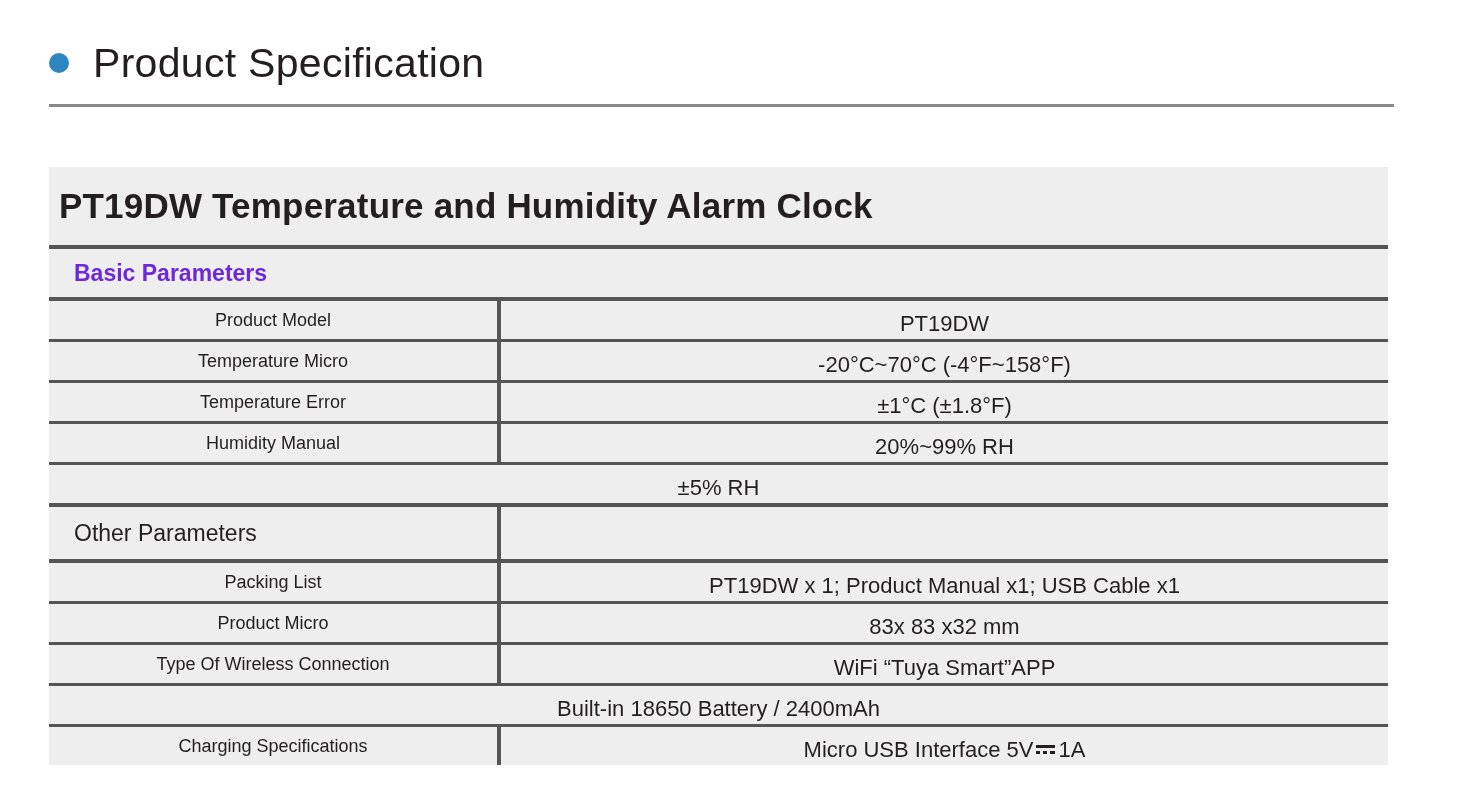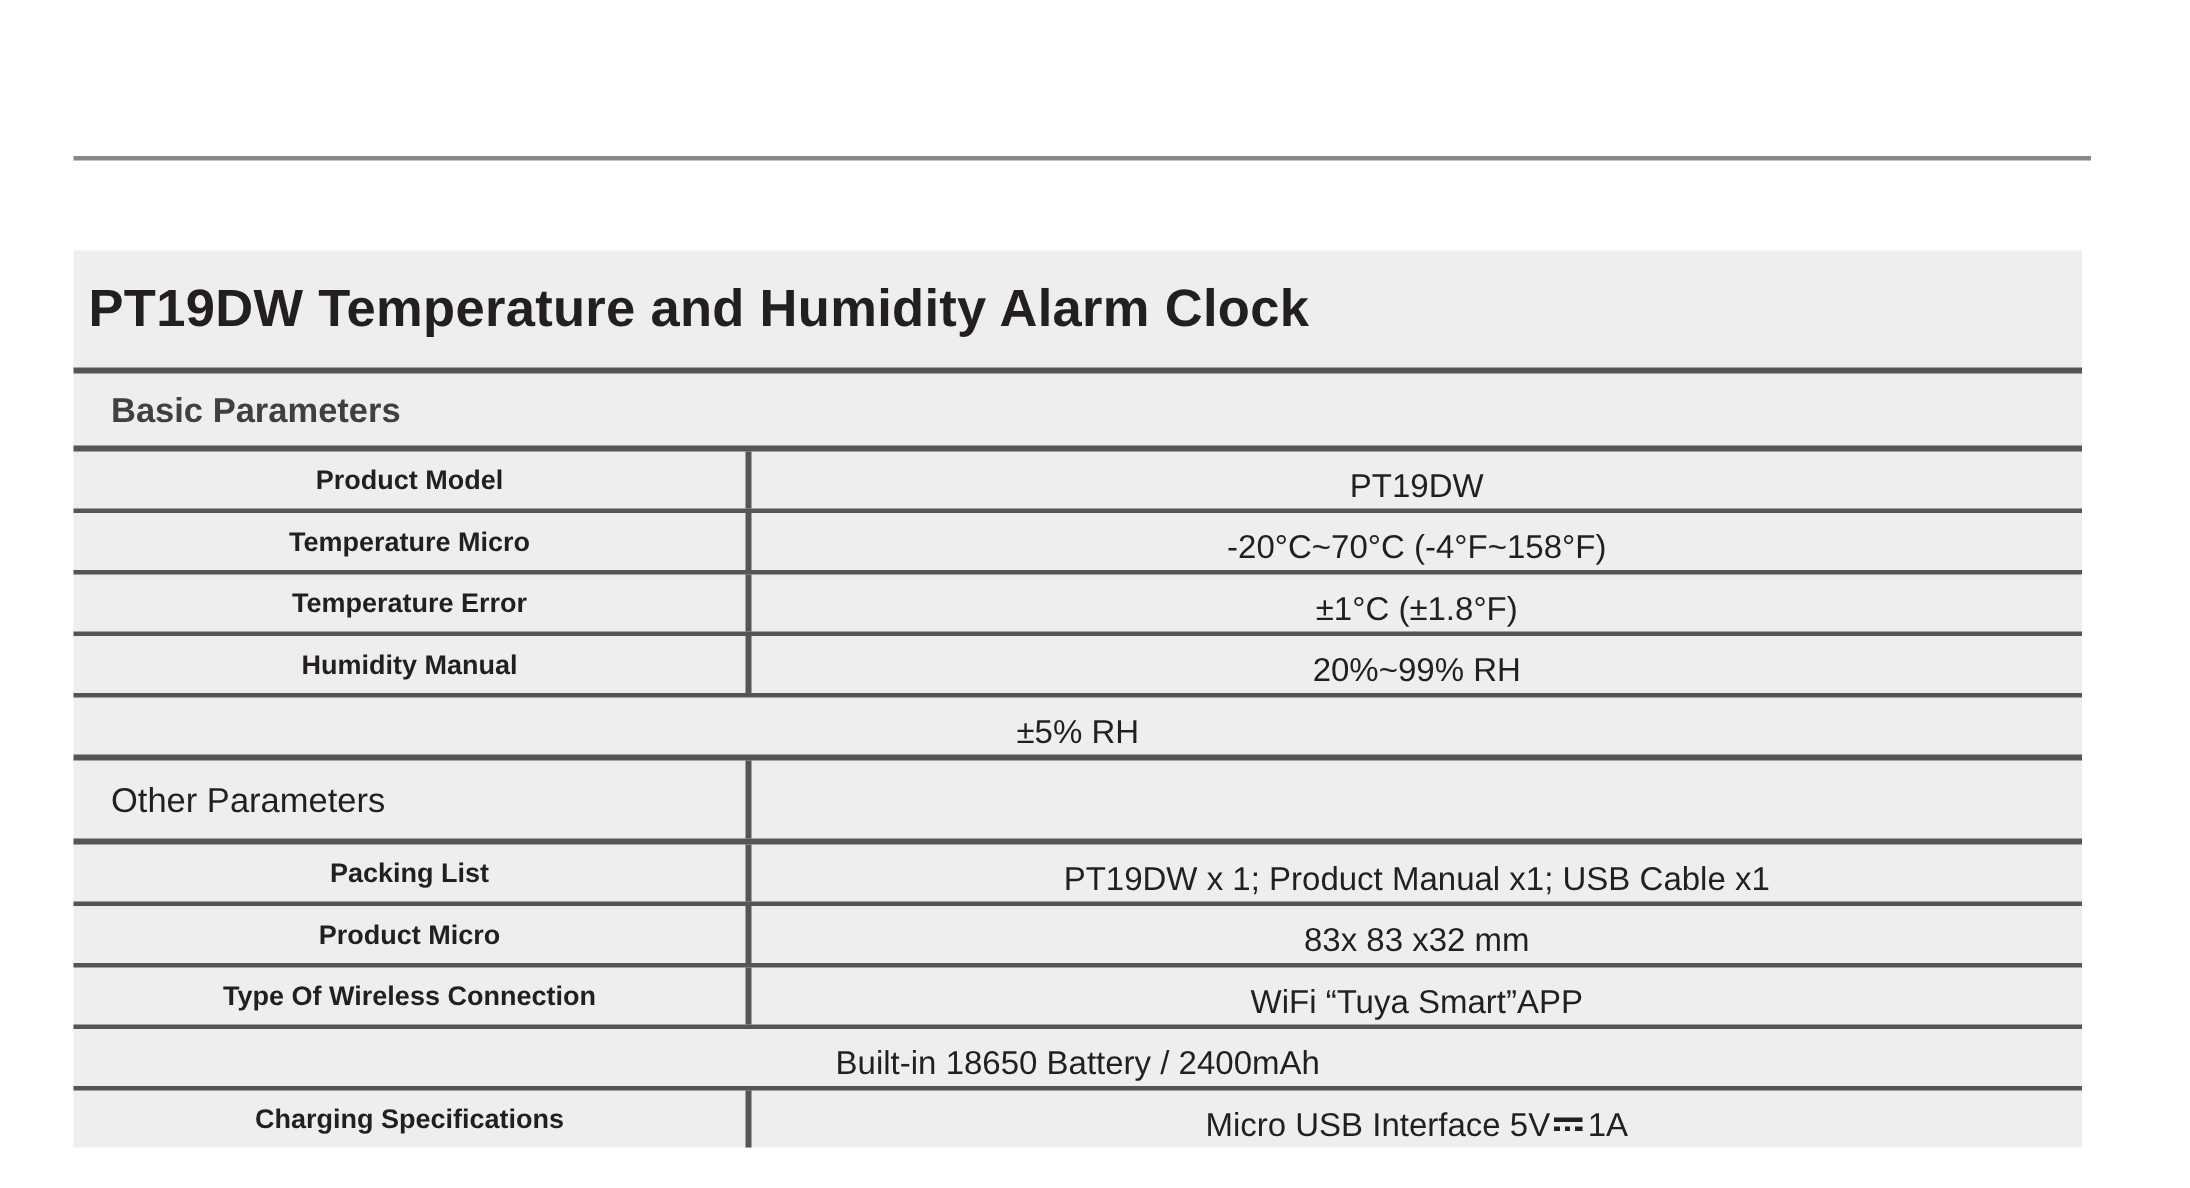--- a/index.html
+++ b/index.html
@@ -86,21 +86,21 @@
 
   
   .section-head {
     height: 48px;
     display: flex;
     align-items: center;
     padding-left: 25px;
     box-sizing: border-box;
     font-size: 23px;
     font-weight: 700;
-    color: #404040;
+    color: #6d28d9;
   }
   
   .section-head-split {
     display: flex;
     height: 52px;
     width: 100%;
   }
   .section-head-split .sh-left {
     width: 452px;
     flex: 0 0 452px;
@@ -125,21 +125,21 @@
   }
   .cell-label {
     width: 452px;
     flex: 0 0 452px;
     display: flex;
     align-items: center;
     justify-content: center;
     box-sizing: border-box;
     border-right: 4px solid #555555;
     font-size: 18px;
-    font-weight: 700;
+    font-weight: 400;
     color: #231f20;
     text-align: center;
   }
   .cell-value {
     flex: 1 1 auto;
     display: flex;
     align-items: center;
     justify-content: center;
     box-sizing: border-box;
     font-size: 22px;
@@ -175,20 +175,24 @@
     background-image: linear-gradient(to right,
         #231f20 0 4px, transparent 4px 7px,
         #231f20 7px 11px, transparent 11px 14px,
         #231f20 14px 19px);
   }
 </style>
 </head>
 <body>
 
 <div class="page-header">
+  <div class="heading-row">
+    <span class="bullet"></span>
+    <span class="page-title">Product Specification</span>
+  </div>
   <div class="header-rule"></div>
 </div>
 
 <div class="spec-table">
 
   <div class="table-title">PT19DW Temperature and Humidity Alarm Clock</div>
   <div class="rule"></div>
 
   <div class="section-head">Basic Parameters</div>
   <div class="rule"></div>

